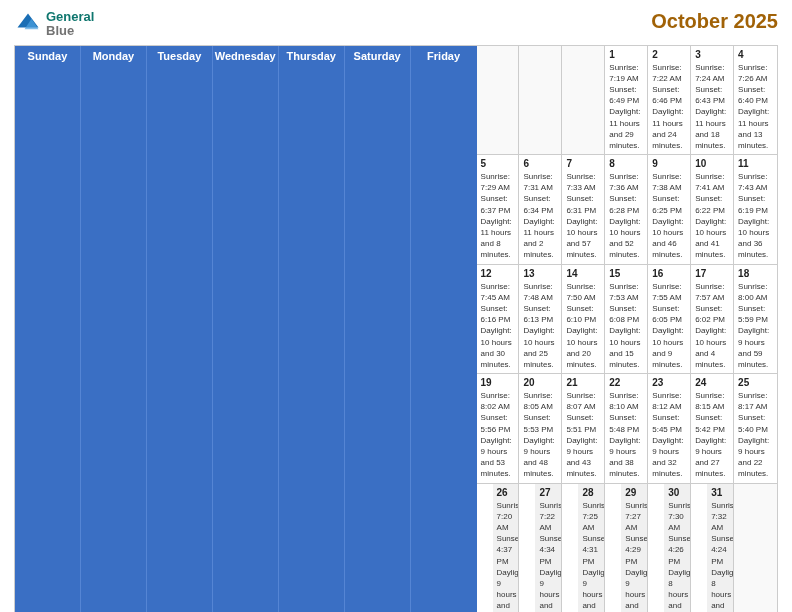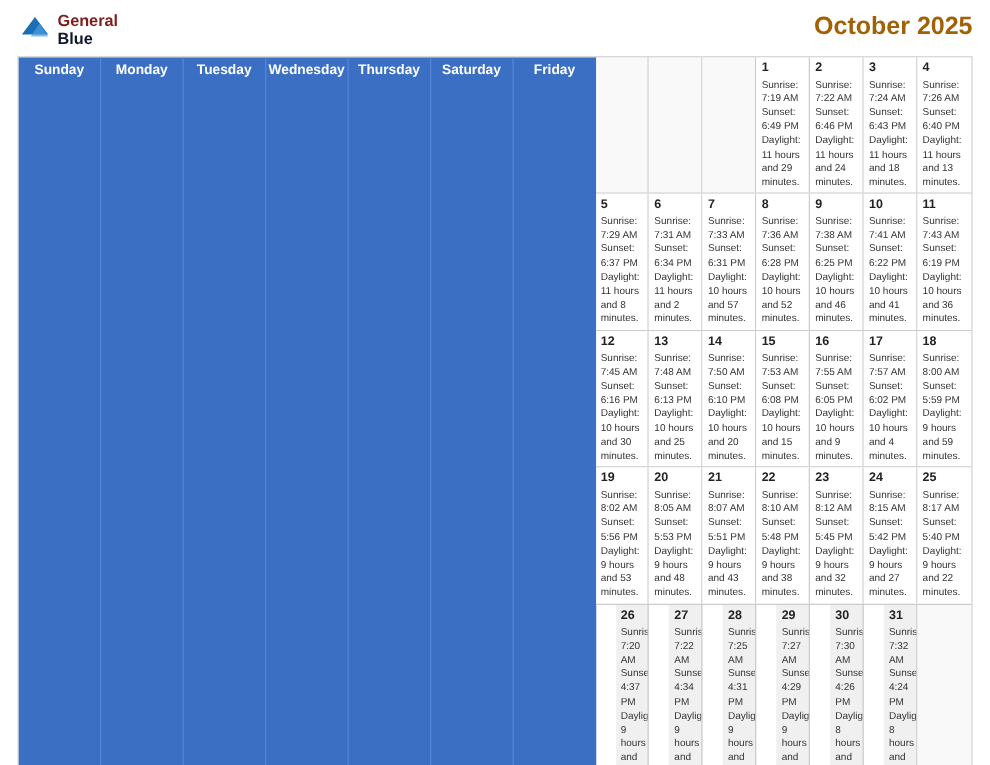--- a/index.html
+++ b/index.html
@@ -29,26 +29,26 @@
       gap: 4px;
     }
     .logo-text {
       display: flex;
       flex-direction: column;
       line-height: 1.1;
     }
     .logo-general {
       font-size: 13px;
       font-weight: bold;
-      color: #7f1d1d;
+      color: #0f766e;
     }
     .logo-blue {
       font-size: 13px;
       font-weight: bold;
-      color: #0f172a;
+      color: #737373;
     }
     .logo-icon {
       width: 28px;
       height: 28px;
     }
     .title-block {
       text-align: right;
     }
     .month-title {
       font-size: 20px;

